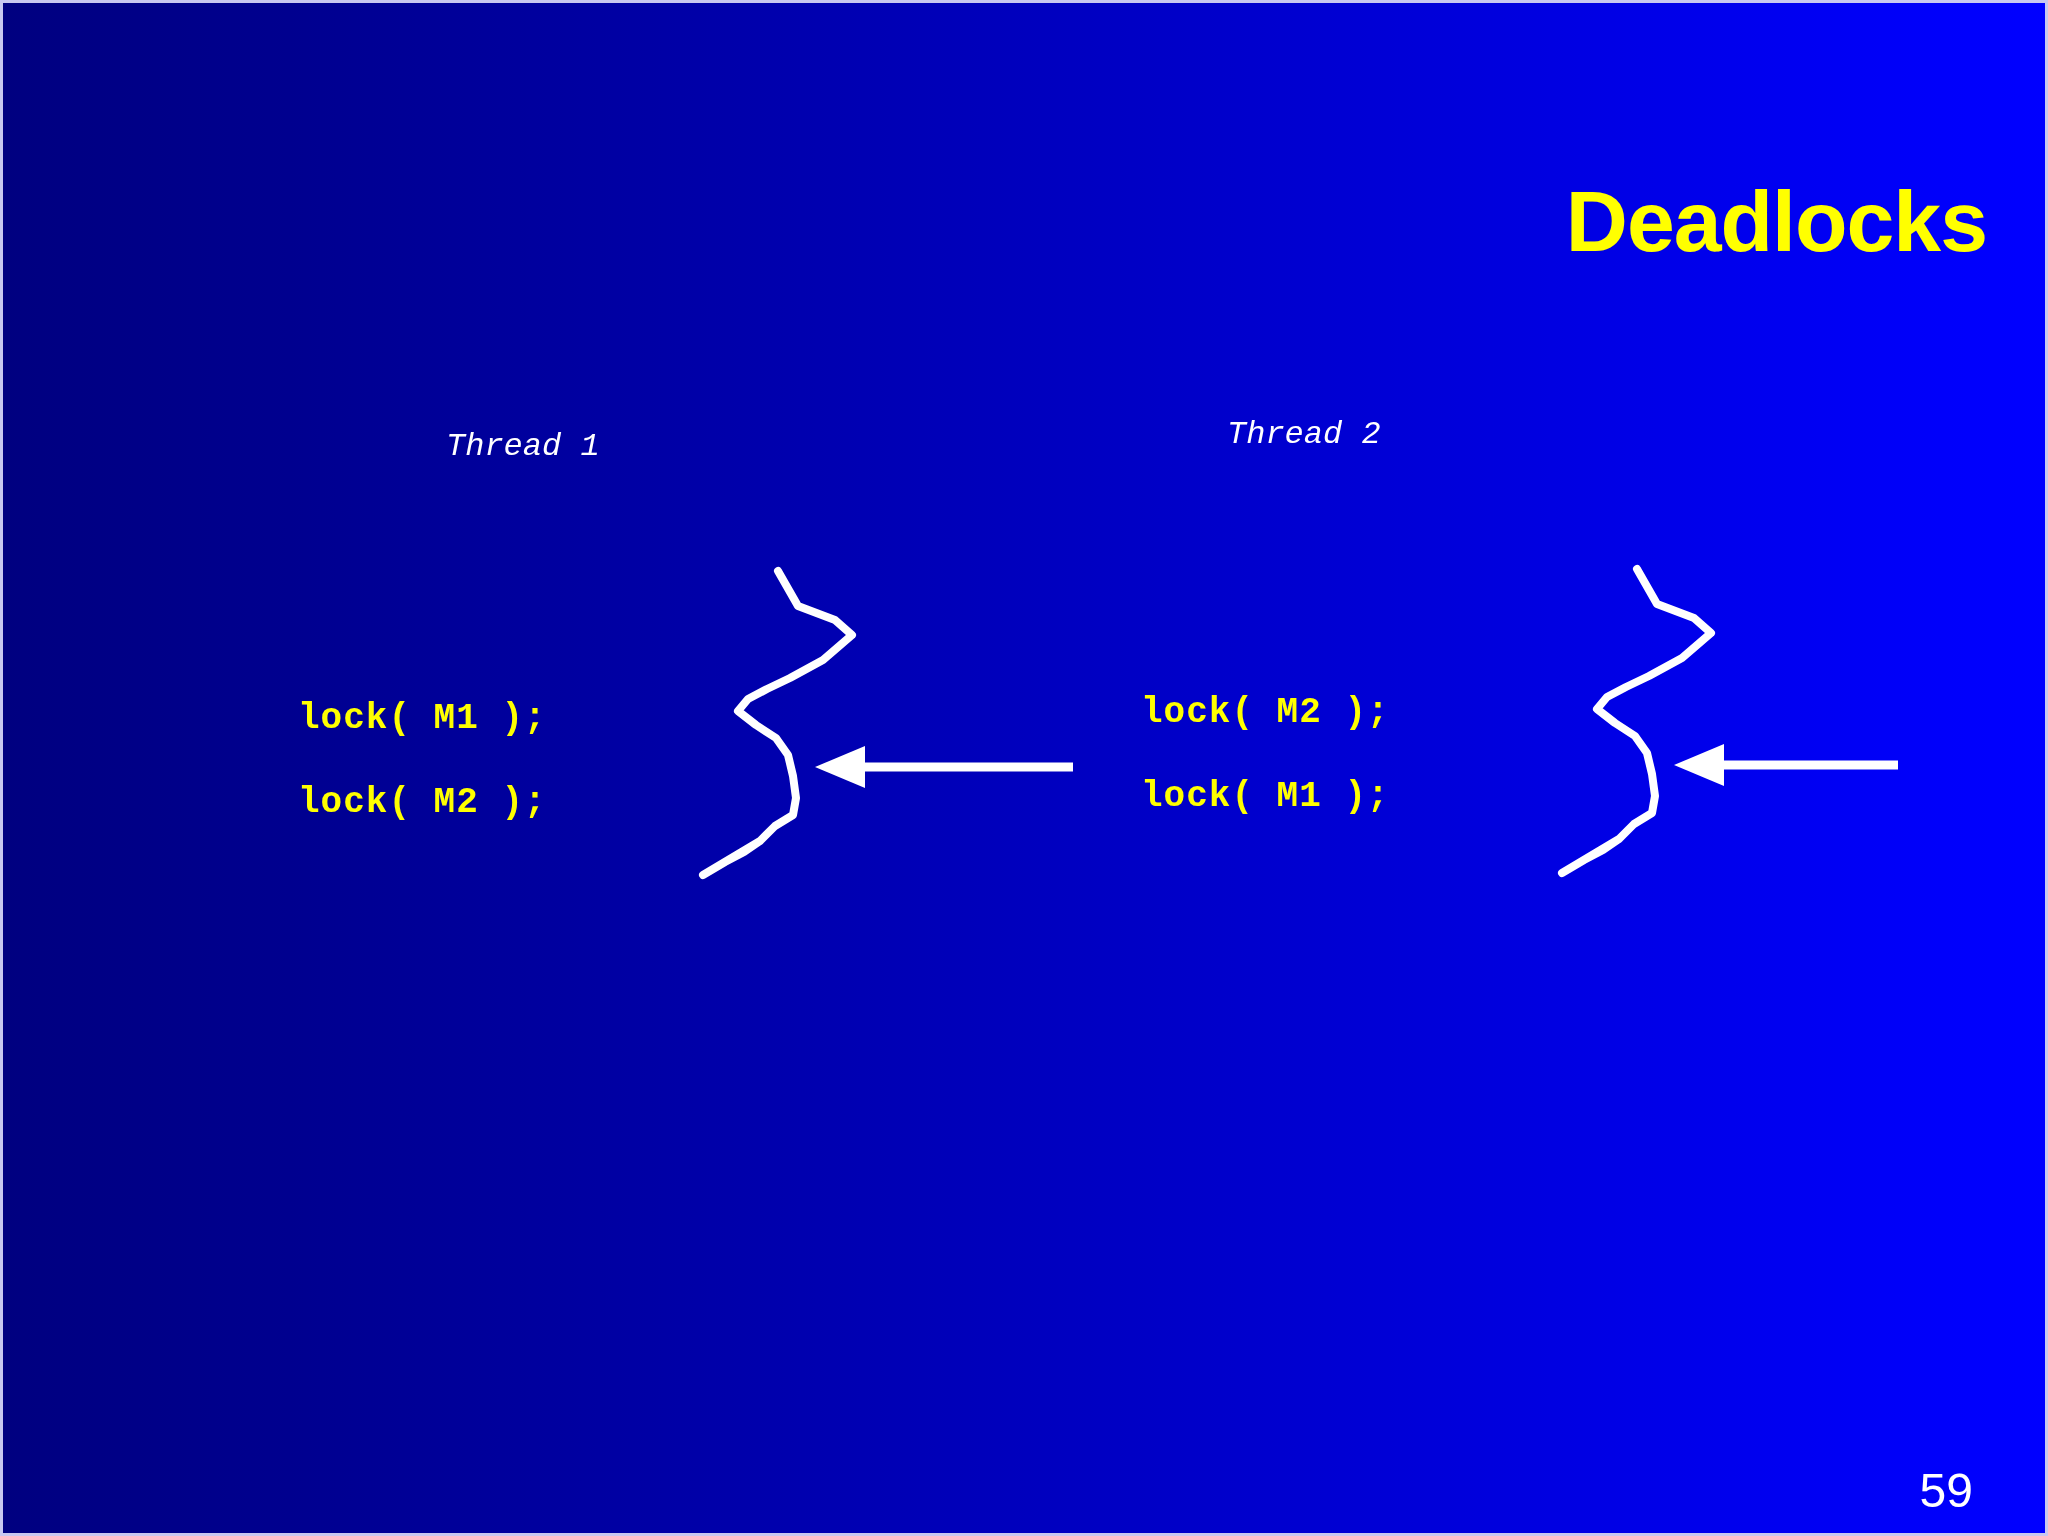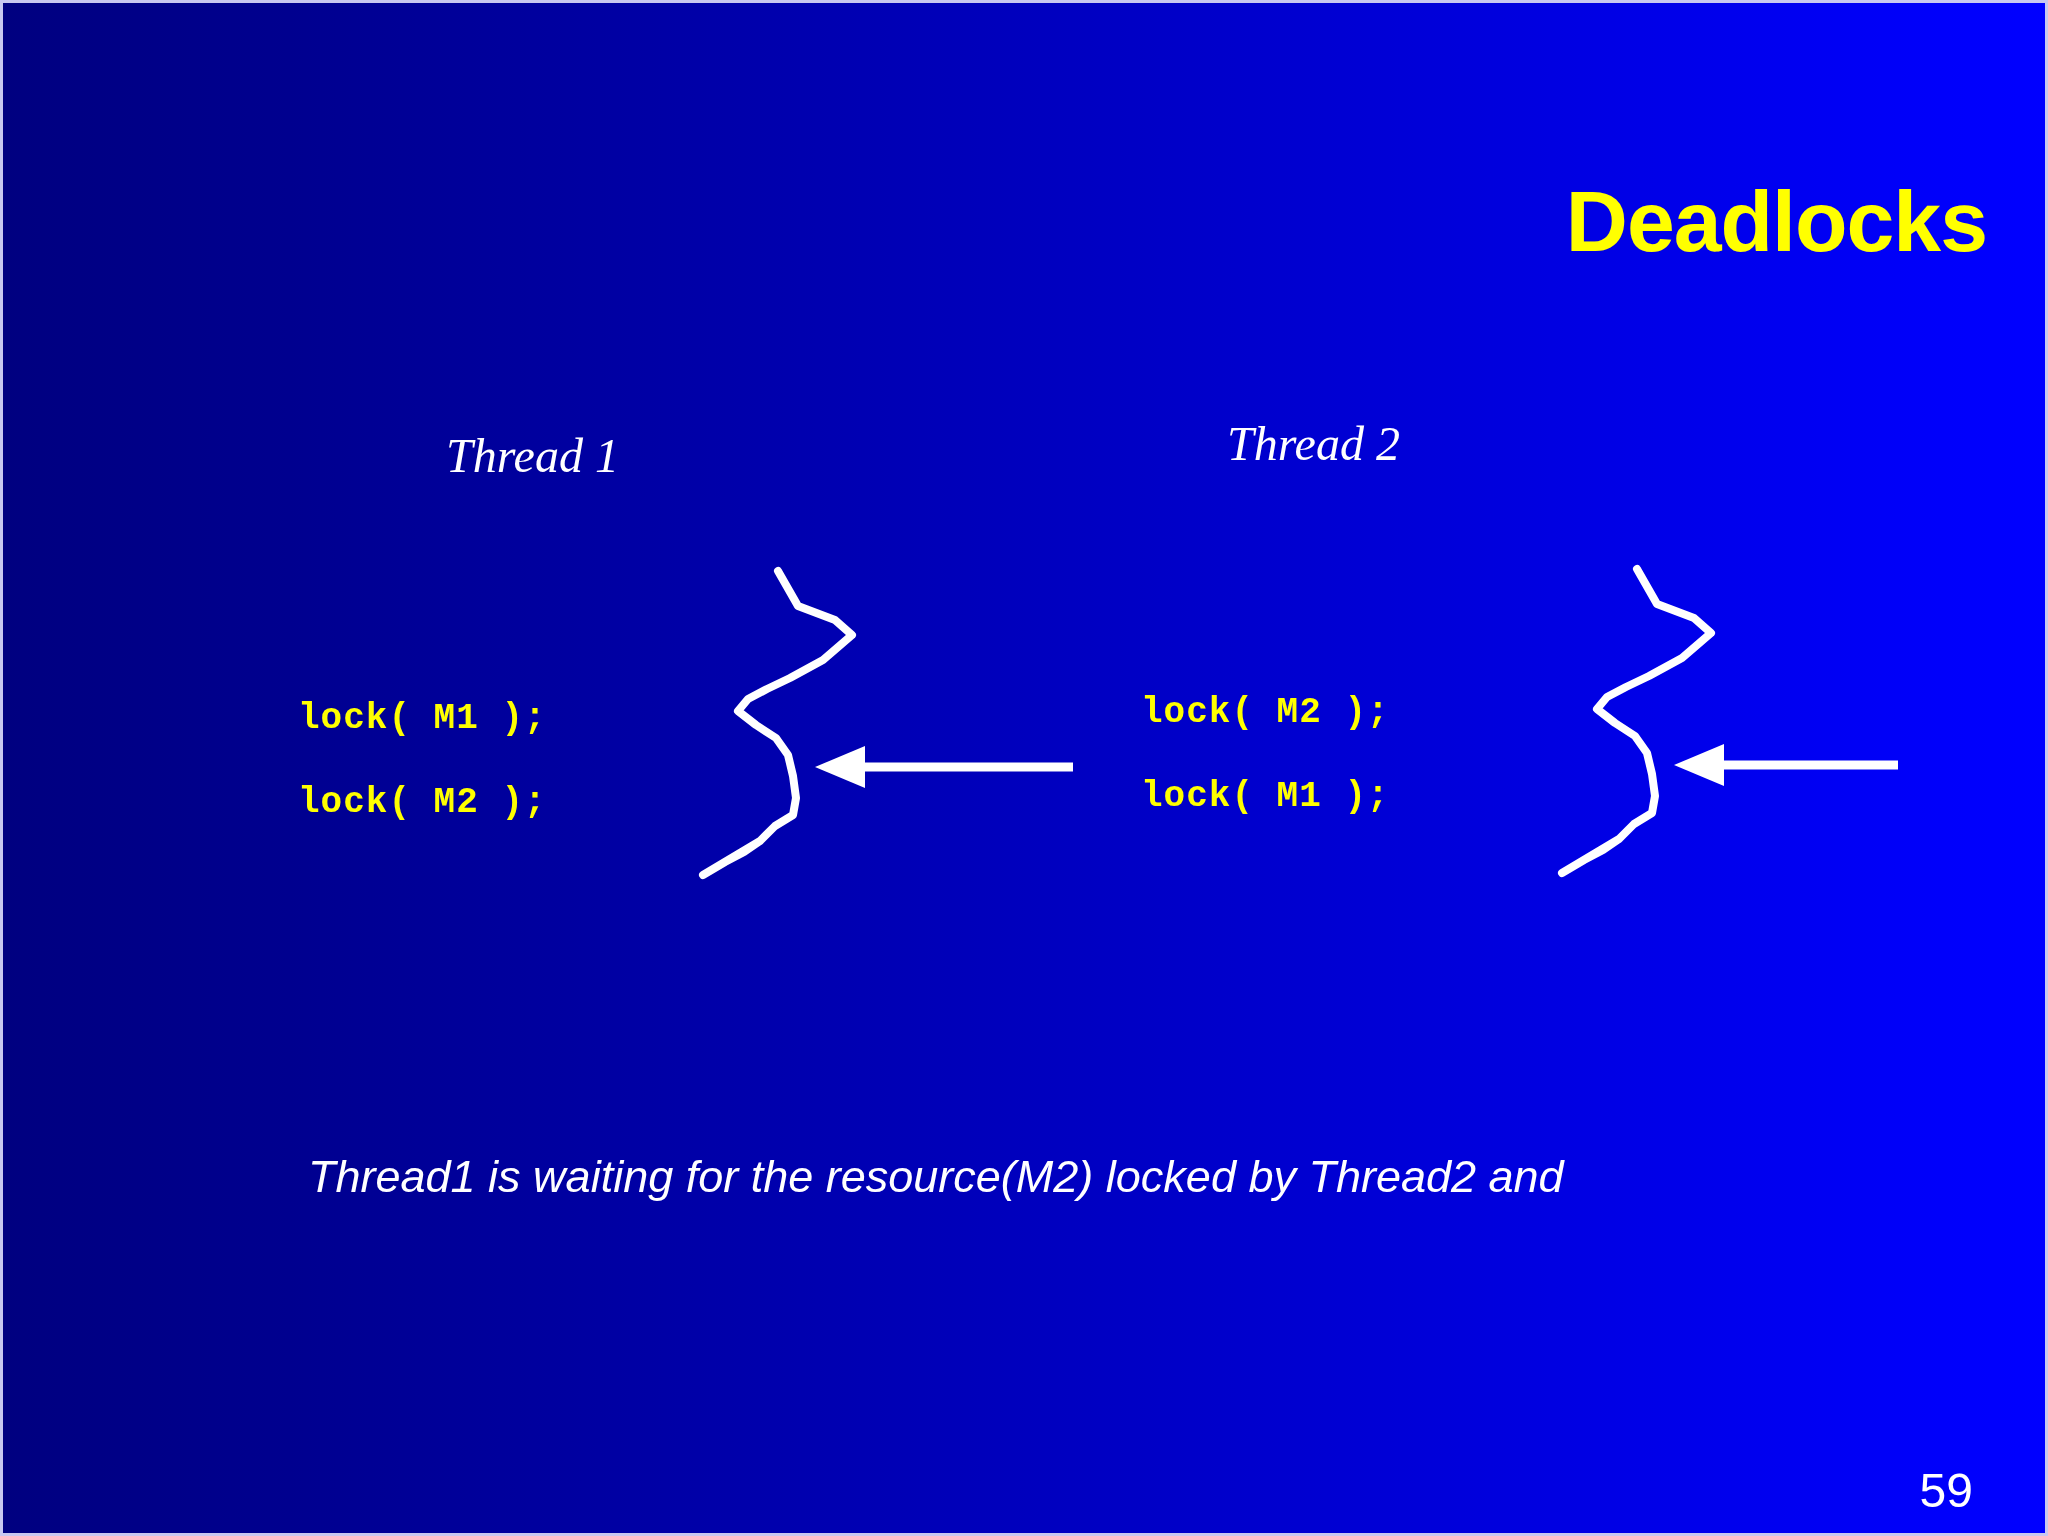--- a/index.html
+++ b/index.html
@@ -31,23 +31,23 @@
     font-weight: bold;
     letter-spacing: -1px;
     line-height: 1;
     white-space: nowrap;
   }
 
   
   .thread-label {
     position: absolute;
     color: #ffffff;
-    font-family: Liberation Serif, serif;
+    font-family: Liberation Mono, monospace;
     font-style: italic;
-    font-size: 48px;
+    font-size: 32px;
     font-weight: 400;
     white-space: nowrap;
   }
   #thread1-label { left: 443px; top: 425px; }
   #thread2-label { left: 1224px; top: 413px; }
 
   
   .code-block {
     position: absolute;
     color: #ffff00;
@@ -128,18 +128,17 @@
               1604,694 1594,706 1612,720 1632,733 1644,750 1649,771 1652,793
               1649,810 1631,821 1616,836 1600,847 1581,857 1559,870 1616,836" fill="none" stroke="#ffffff" stroke-width="8" stroke-linecap="round" stroke-linejoin="round"></polyline>
 
     <g>
       <line x1="1895" y1="762" x2="1707" y2="762" stroke="#ffffff" stroke-width="9" stroke-linecap="butt"></line>
       <polygon points="1671,762 1721,741 1721,783" fill="#ffffff"></polygon>
     </g>
   </svg>
 
   <div id="caption">
-    <span class="caption-line">Thread1 is waiting for the resource(M2) locked by Thread2 and</span>
   </div>
 
   <div id="page-number">59</div>
 
 </div>
 
 </body></html>

